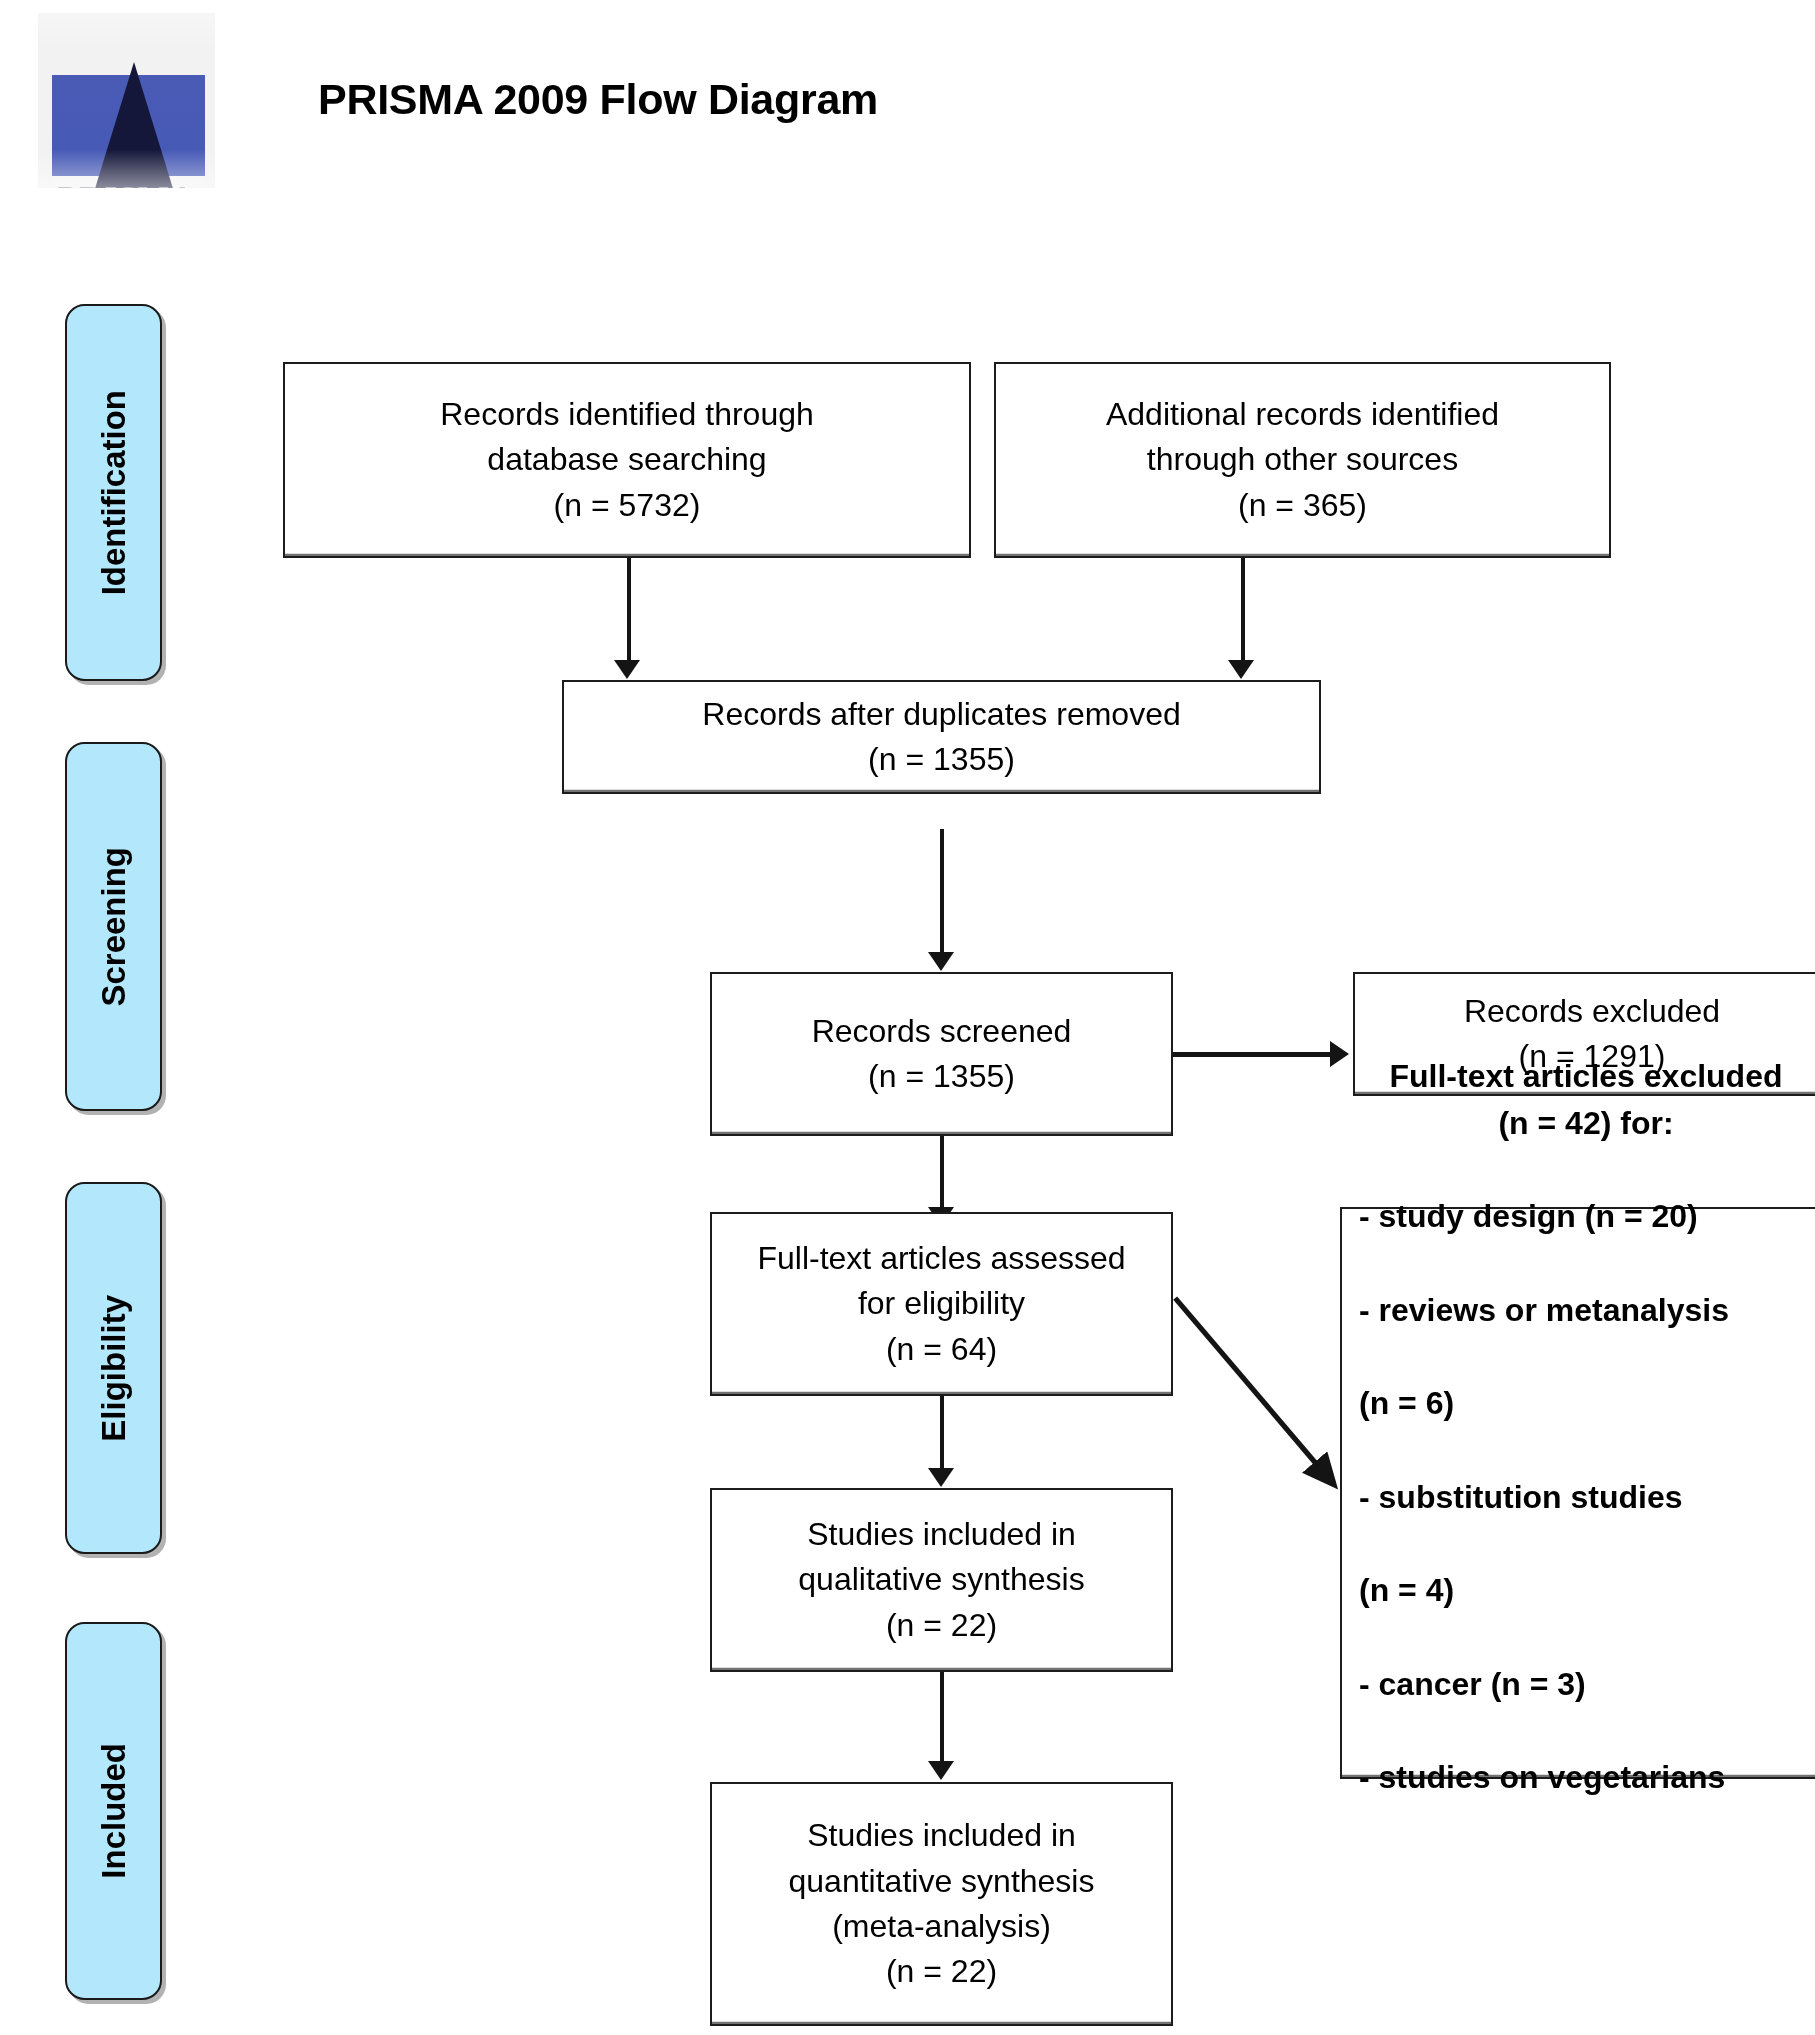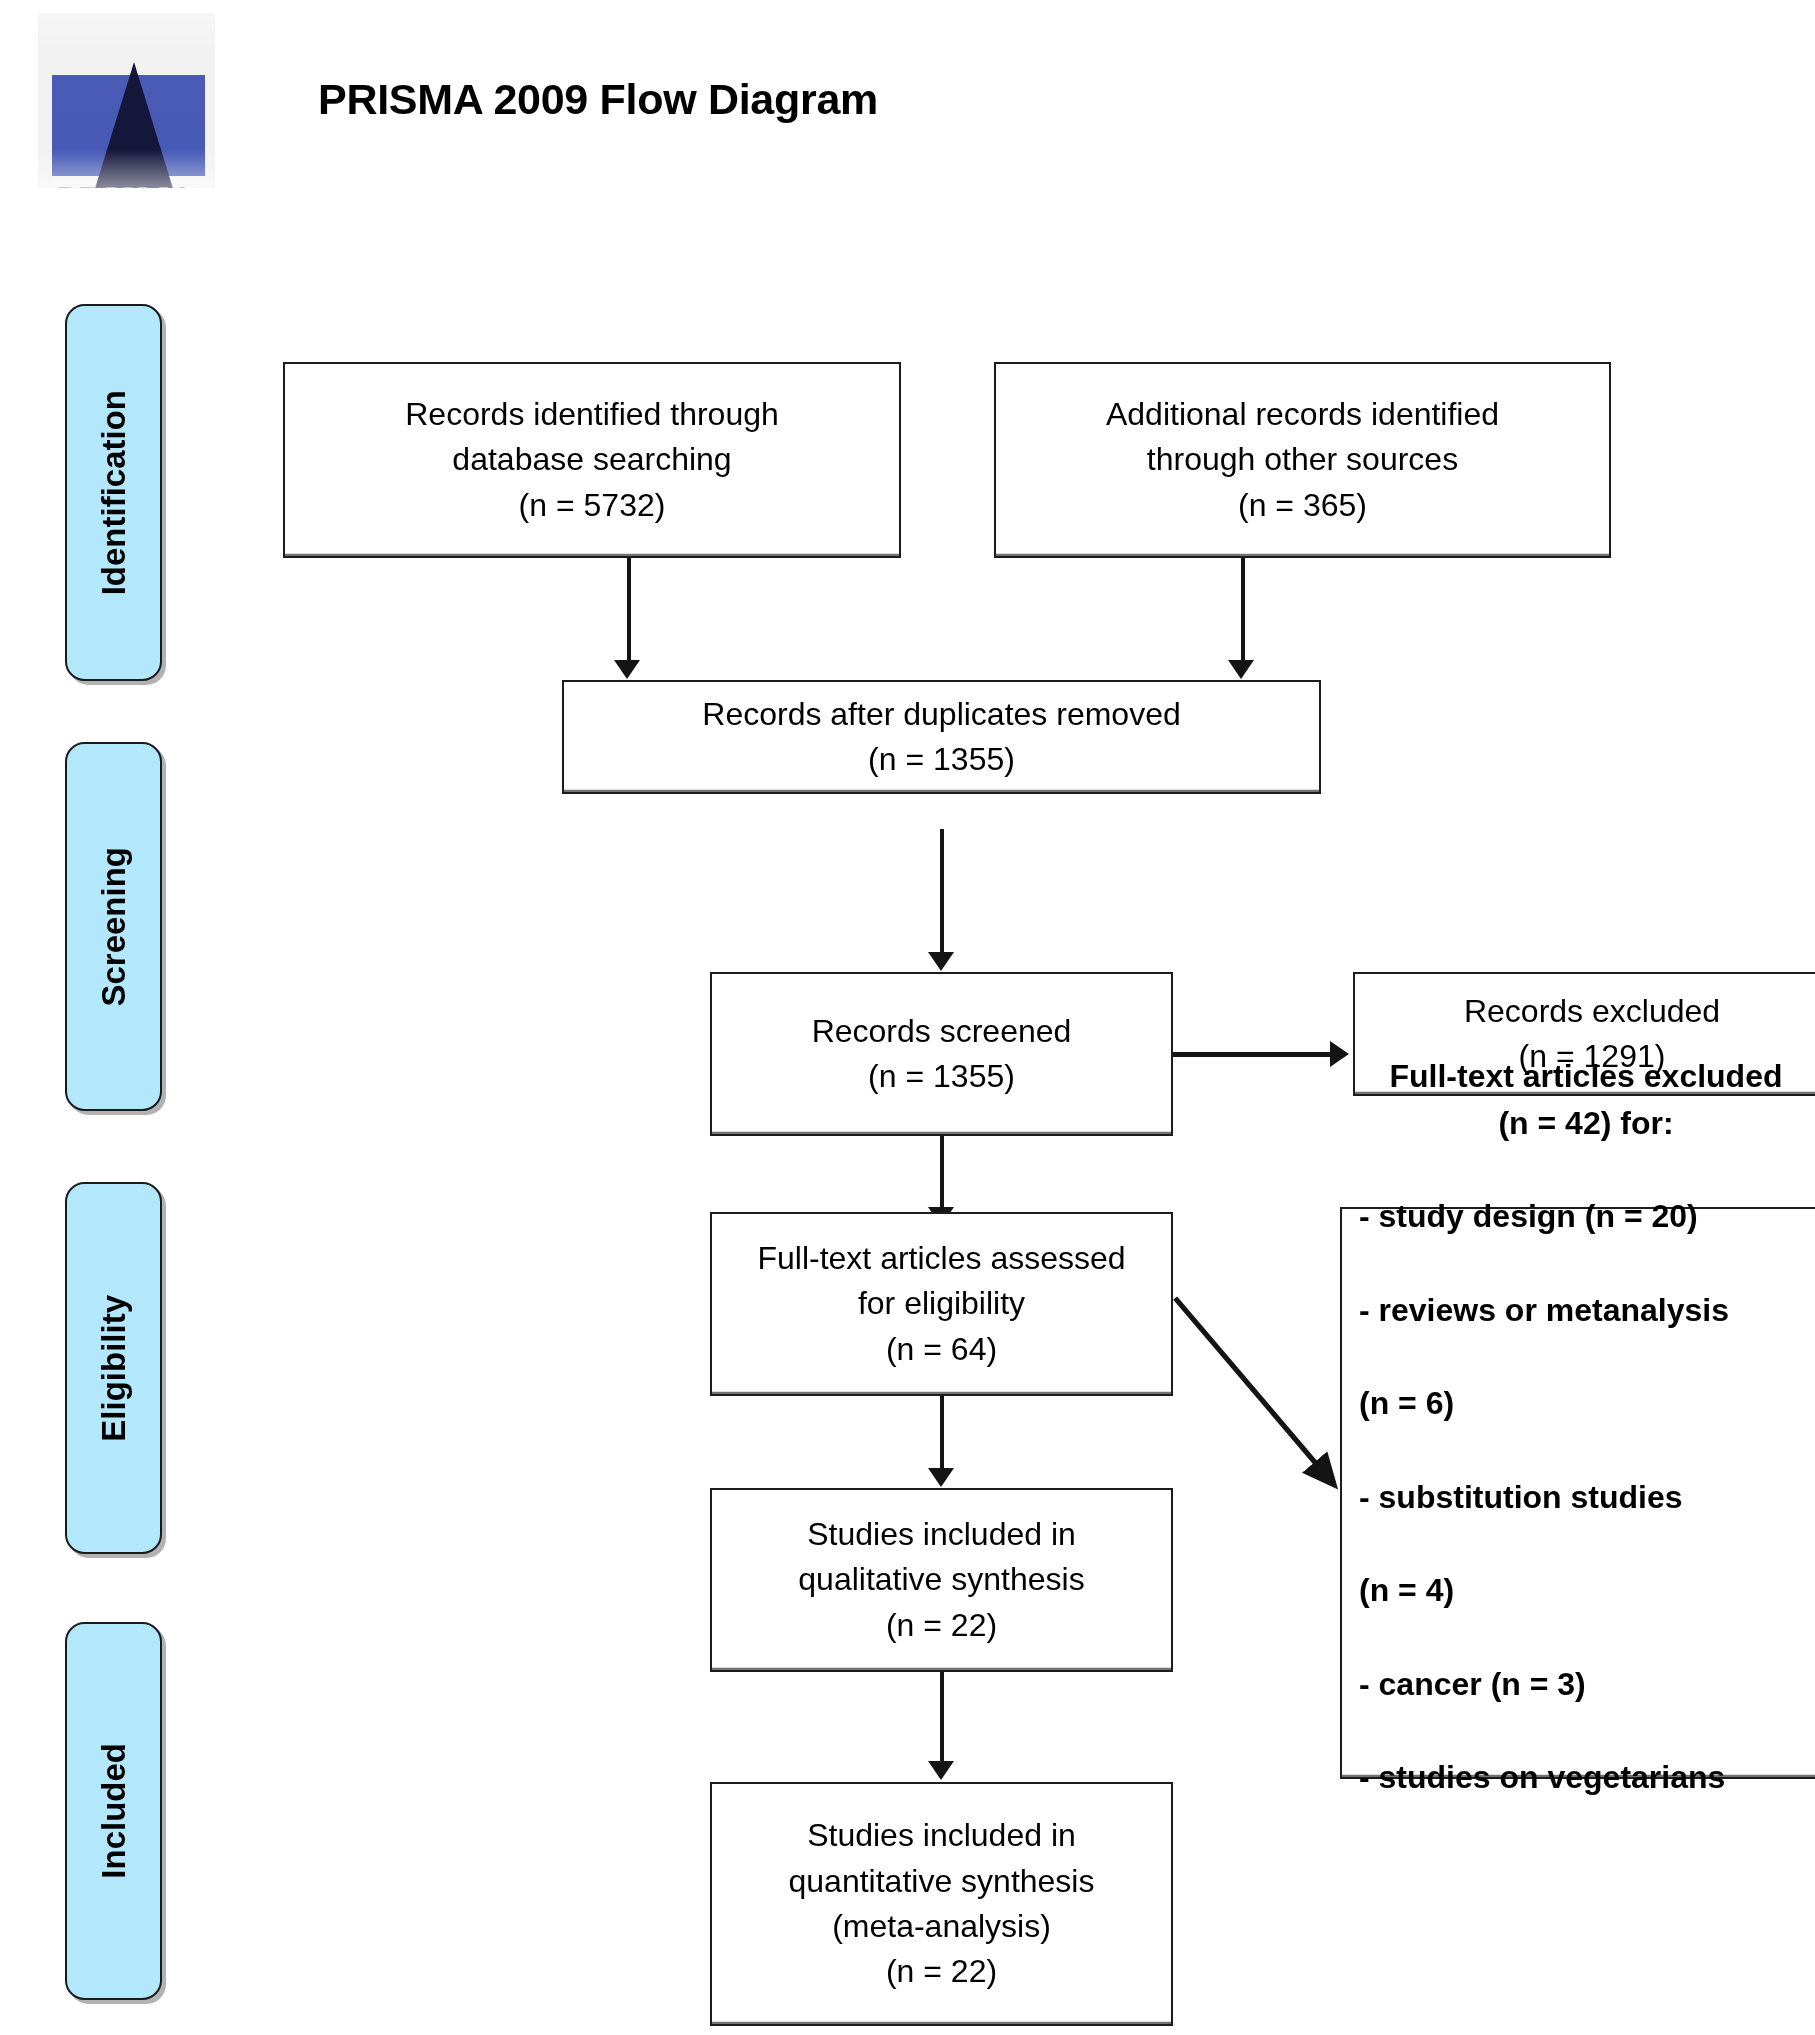--- a/index.html
+++ b/index.html
@@ -197,21 +197,21 @@
   <div class="stage-pill" style="left:49px; top:742px; width:93px; height:365px;">
     <span class="stage-label">Screening</span>
   </div>
   <div class="stage-pill" style="left:49px; top:1182px; width:93px; height:368px;">
     <span class="stage-label">Eligibility</span>
   </div>
   <div class="stage-pill" style="left:49px; top:1622px; width:93px; height:374px;">
     <span class="stage-label">Included</span>
   </div>
 
-  <div class="flow-box top-shadow" style="left:267px; top:362px; width:618px; height:196px;">
+  <div class="flow-box top-shadow" style="left:267px; top:362px; width:688px; height:196px;">
     <div class="box-text">Records identified through
 database searching
 (n = 5732)</div>
   </div>
 
   <div class="flow-box top-shadow" style="left:978px; top:362px; width:617px; height:196px;">
     <div class="box-text">Additional records identified
 through other sources
 (n = 365)</div>
   </div>

